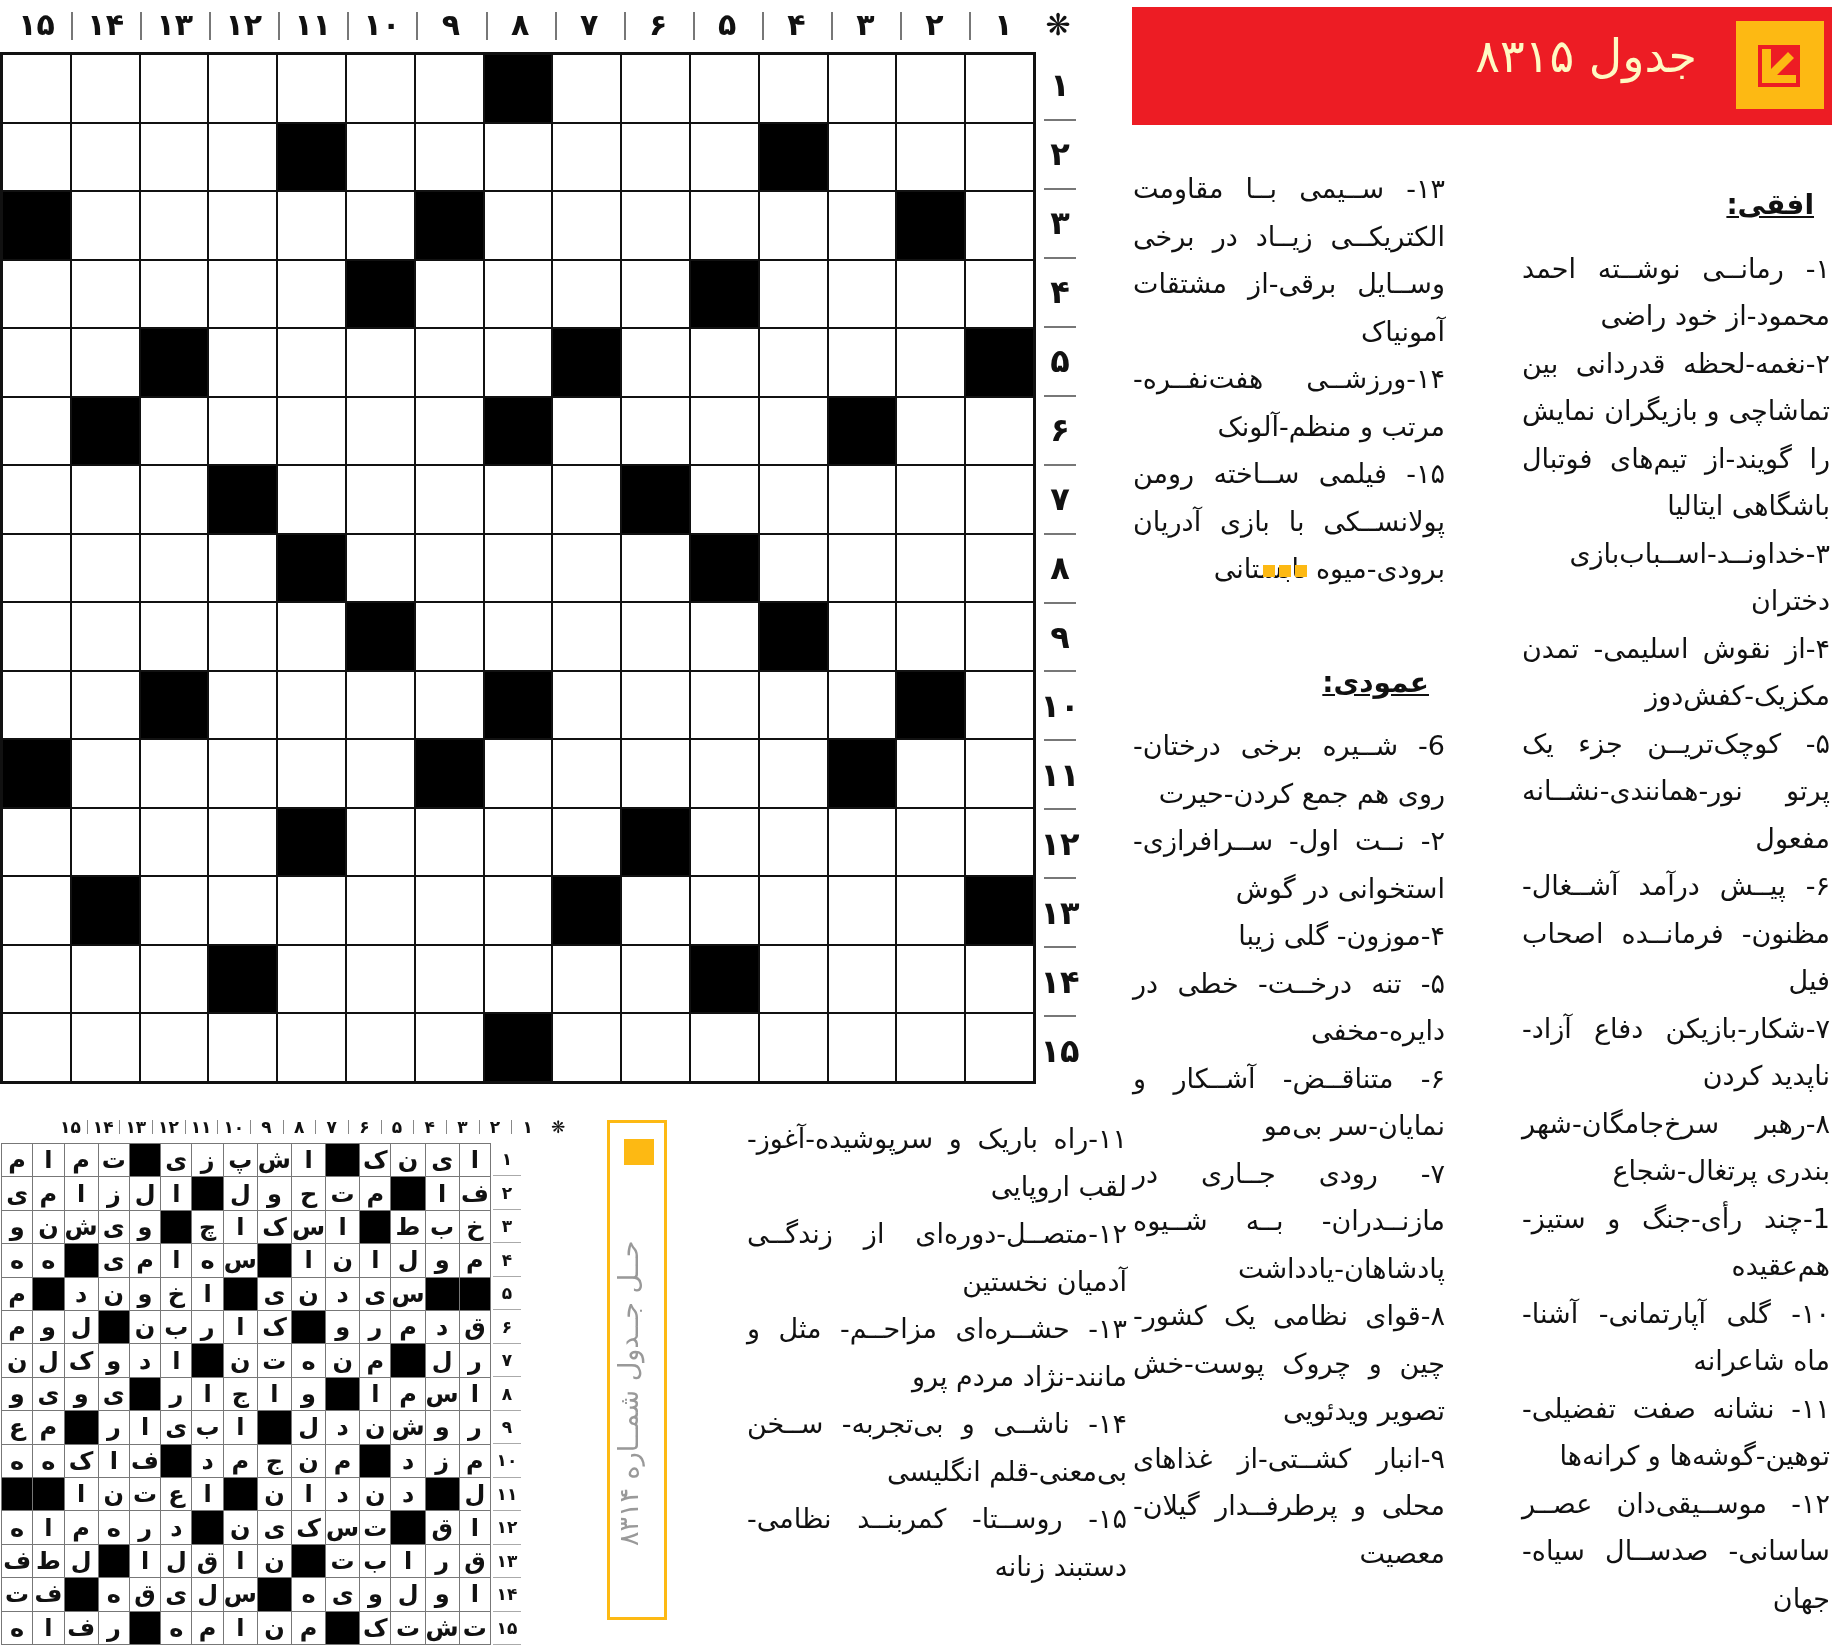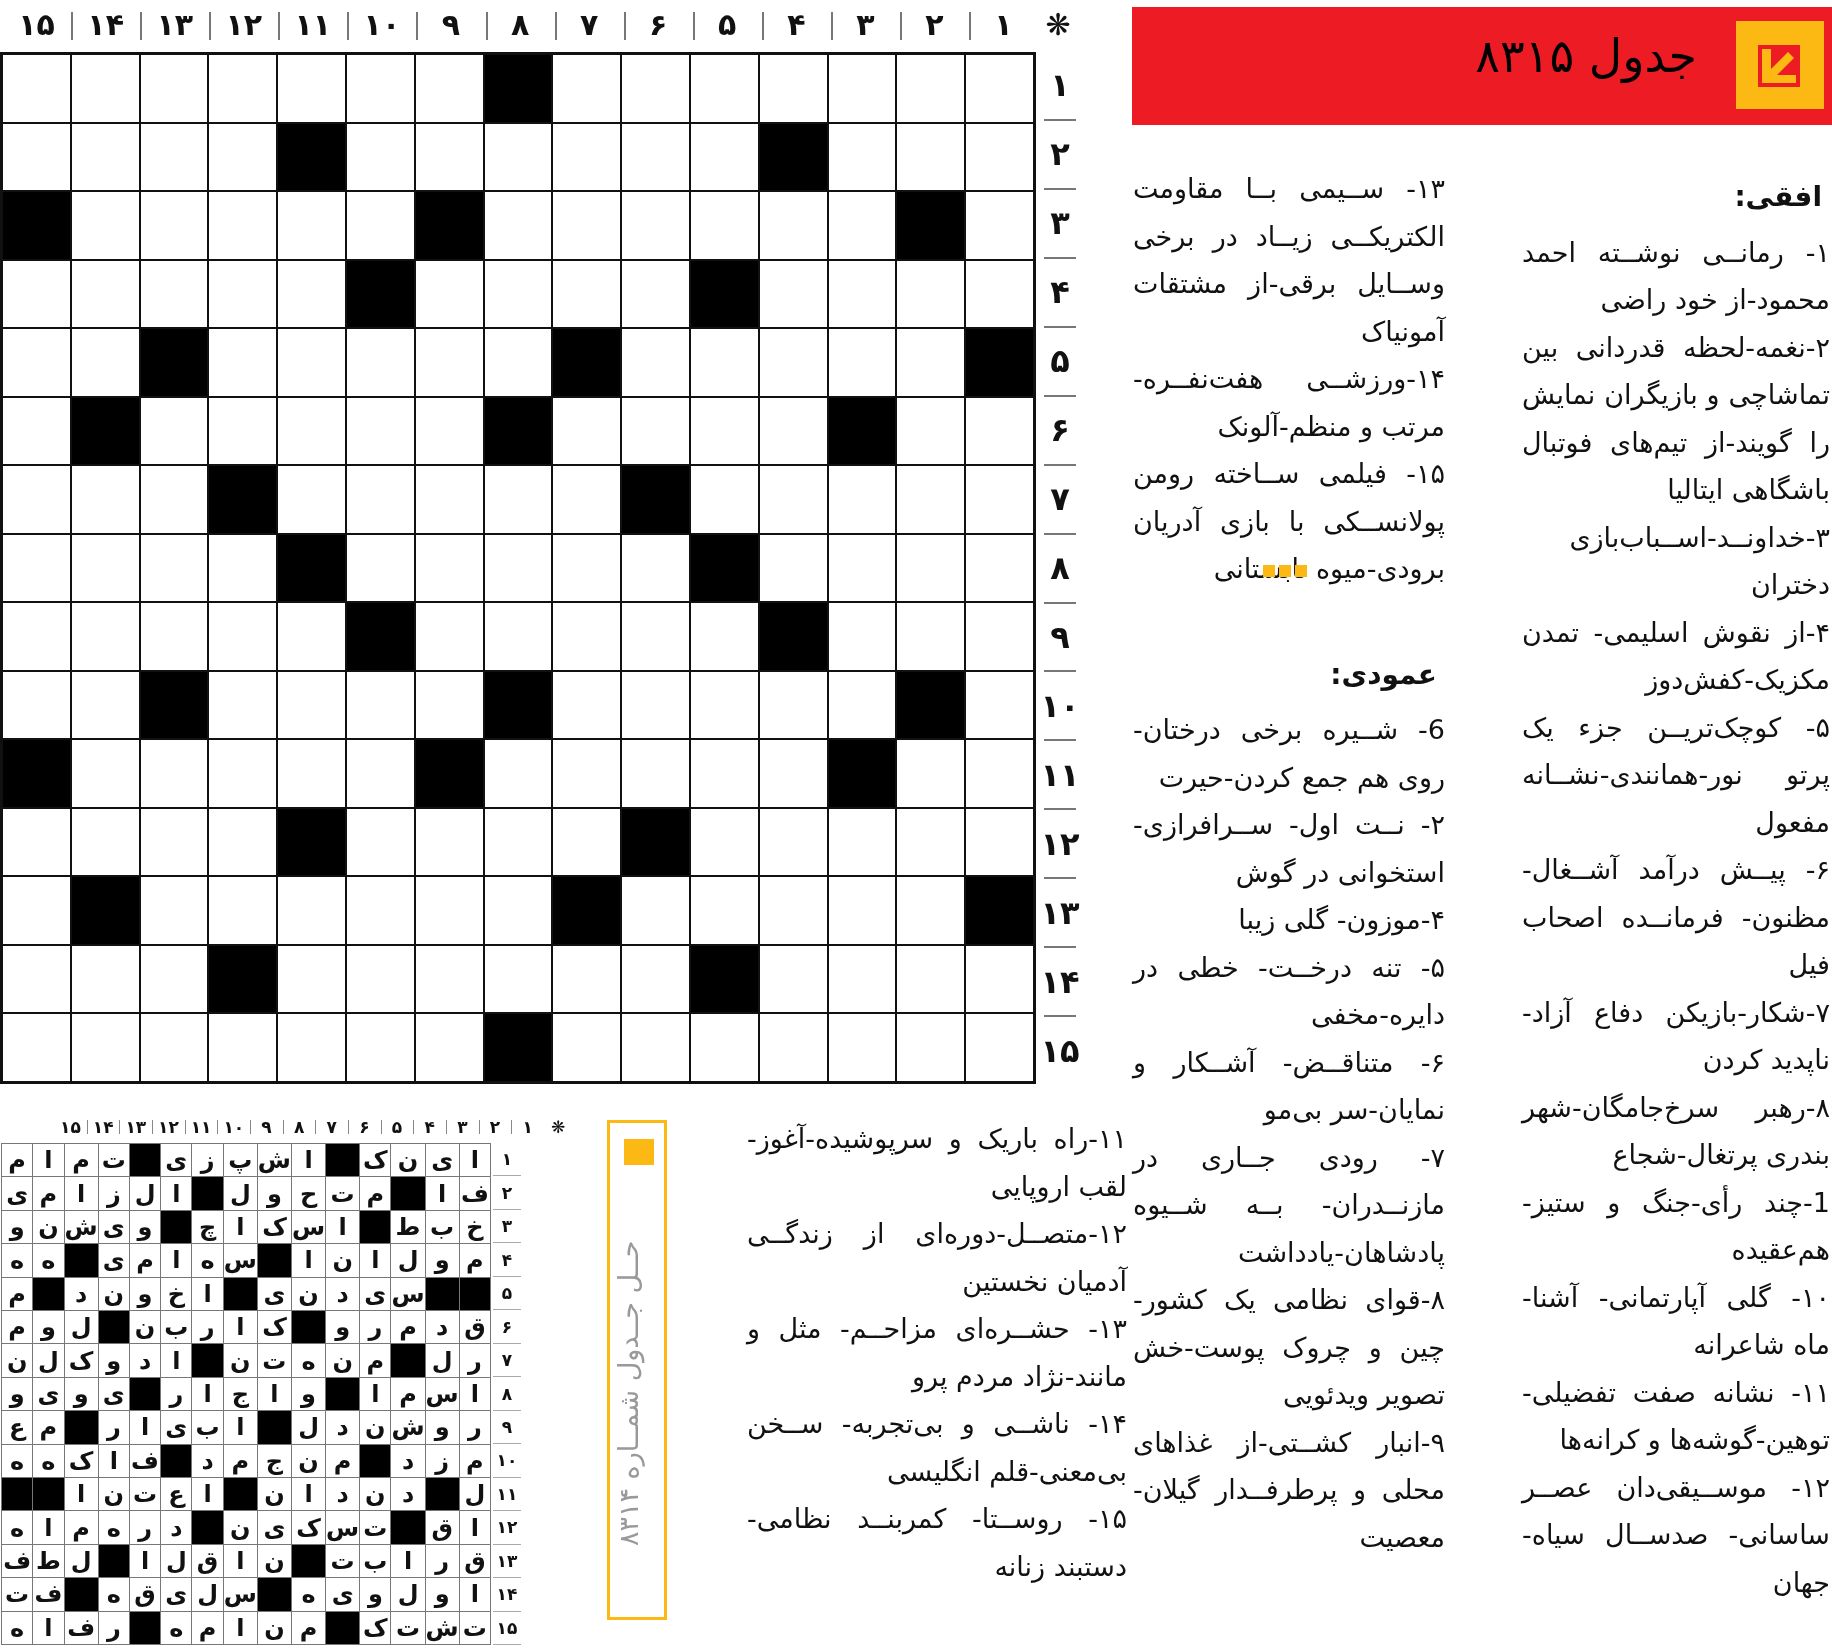--- a/index.html
+++ b/index.html
@@ -11,29 +11,29 @@
   #col-header .star{width:40px;font-size:30px;}
   #main-grid{position:absolute;left:0;top:52px;width:1036px;height:1032px;border:3px solid #111;box-sizing:border-box;display:grid;grid-template-columns:repeat(15,1fr);grid-template-rows:repeat(15,1fr);direction:rtl;background:#111;gap:2px;}
   #main-grid .cell{background:#fff;}
   #main-grid .cell.black{background:#000;}
   #row-labels{position:absolute;left:1040px;top:52px;width:40px;height:1032px;display:flex;flex-direction:column;}
   #row-labels .rl{flex:1;display:flex;align-items:center;justify-content:center;font-weight:bold;font-size:32px;border-bottom:2px solid #777;margin:0 4px;}
   #row-labels .rl:last-child{border-bottom:none;}
 
   
   #banner{position:absolute;left:1132px;top:7px;width:700px;height:118px;background:#ed1c24;}
-  #banner-title{position:absolute;right:135px;top:22px;color:#000000;font-size:46px;direction:rtl;font-family:"DejaVu Sans",sans-serif;}
+  #banner-title{position:absolute;right:135px;top:22px;color:#fef9c3;font-size:46px;direction:rtl;font-family:"DejaVu Sans",sans-serif;}
   #banner-logo{position:absolute;right:8px;top:14px;width:88px;height:88px;background:#fdb913;}
   #banner-logo .inner{position:absolute;left:22px;top:24px;width:42px;height:42px;background:#ed1c24;}
   #banner-logo .inner svg{display:block;}
 
   
   .clues{position:absolute;direction:rtl;text-align:justify;font-size:27px;line-height:47.5px;}
   .clues p{margin:0;}
-  .clues h3{margin:8px;font-size:28px;font-weight:bold;line-height:47.5px;}
+  .clues h3{margin:16px;font-size:28px;font-weight:bold;line-height:47.5px;text-decoration:underline;}
   #clues-right{left:1522px;top:165px;width:308px;}
   #clues-mid{left:1133px;top:165px;width:312px;}
   #clues-bottom{left:700px;top:1115px;width:380px;margin-left:47px;}
   #divider-dots{position:absolute;left:1263px;top:565px;display:flex;gap:4px;}
   #divider-dots span{width:12px;height:12px;background:#fdb913;display:block;}
 
   
   #solution-label{position:absolute;left:607px;top:1120px;width:60px;height:500px;border:3px solid #fdb913;box-sizing:border-box;}
   #solution-label .logo{position:absolute;left:14px;top:16px;width:30px;height:26px;background:#fdb913;}
   #solution-label .vtext{position:absolute;left:3px;top:60px;width:52px;height:420px;writing-mode:vertical-rl;transform:rotate(180deg);color:#999;font-size:27px;text-align:center;direction:rtl;}

